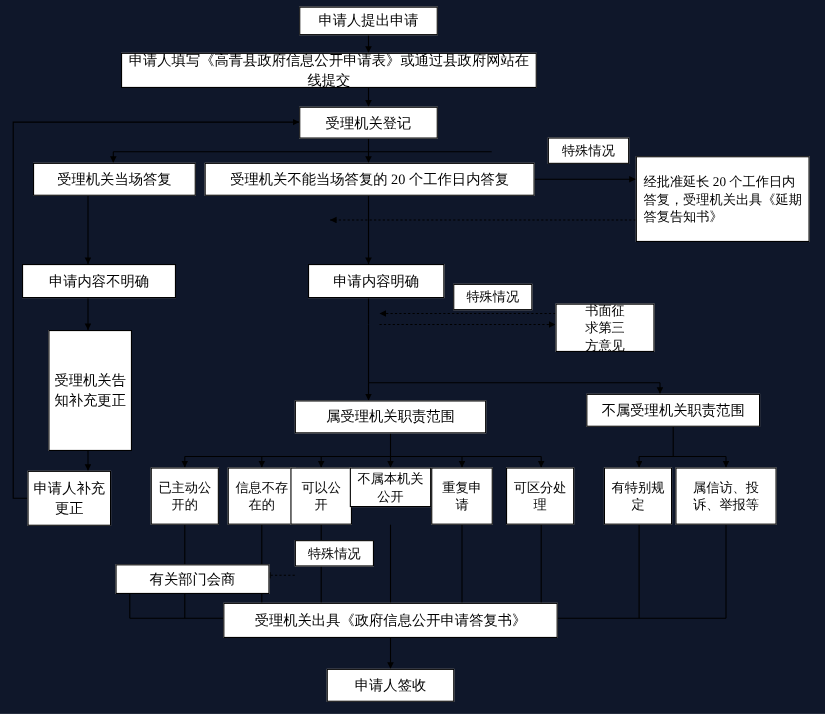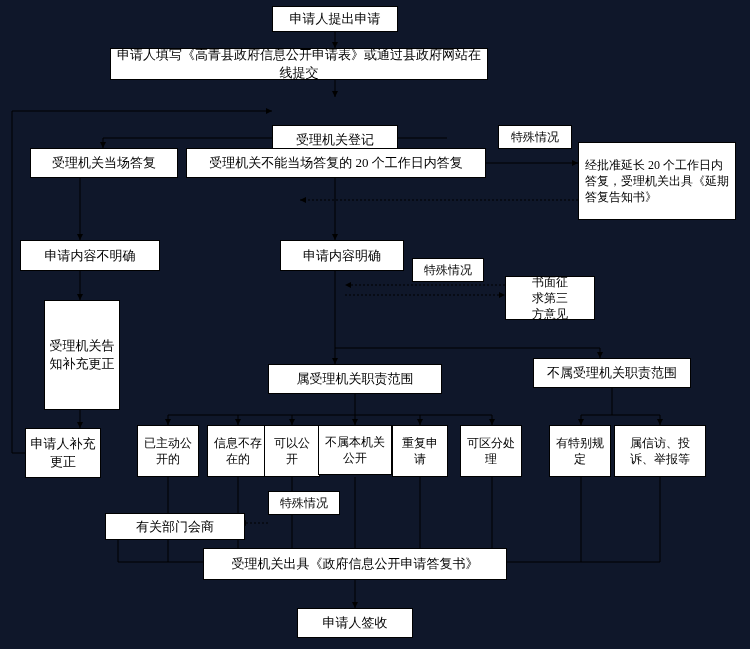--- a/index.html
+++ b/index.html
@@ -139,21 +139,21 @@
   </svg>
 
   <div class="node" style="left:272px; top:6px; width:126px; height:26px;">
     <span>申请人提出申请</span>
   </div>
 
   <div class="node" style="left:110px; top:48px; width:378px; height:32px;">
     <span>申请人填写《高青县政府信息公开申请表》或通过县政府网站在线提交</span>
   </div>
 
-  <div class="node" style="left:272px; top:97px; width:126px; height:29px;margin-top:28px;">
+  <div class="node" style="left:272px; top:97px; width:126px; height:29px;">
     <span>受理机关登记</span>
   </div>
 
   <div class="node" style="left:30px; top:148px; width:148px; height:30px;">
     <span>受理机关当场答复</span>
   </div>
 
   <div class="node" style="left:186px; top:148px; width:300px; height:30px;">
     <span>受理机关不能当场答复的 20 个工作日内答复</span>
   </div>
@@ -203,21 +203,21 @@
   </div>
 
   <div class="node small" style="left:207px; top:425px; width:62px; height:52px;">
     <span>信息不存在的</span>
   </div>
 
   <div class="node small" style="left:264px; top:425px; width:56px; height:52px;">
     <span>可以公开</span>
   </div>
 
-  <div class="node small" style="left:318px; top:425px; width:74px; height:50px;">
+  <div class="node small" style="left:318px; top:425px; width:74px; height:36px;">
     <span>不属本机关公开</span>
   </div>
 
   <div class="node small" style="left:392px; top:425px; width:56px; height:52px;">
     <span>重复申请</span>
   </div>
 
   <div class="node small" style="left:460px; top:425px; width:62px; height:52px;">
     <span>可区分处理</span>
   </div>

